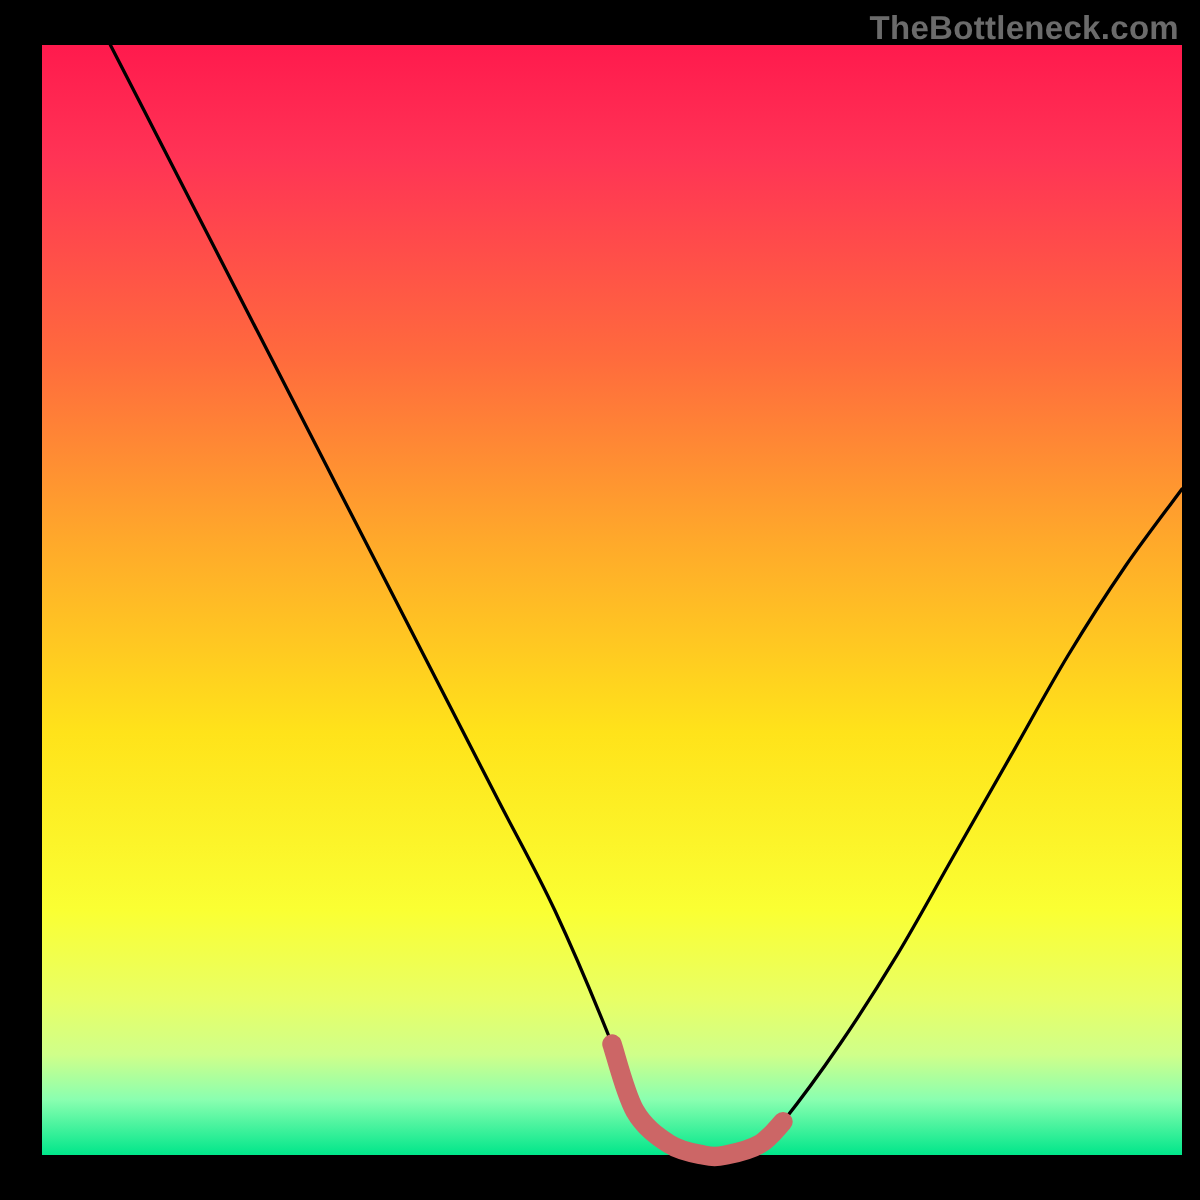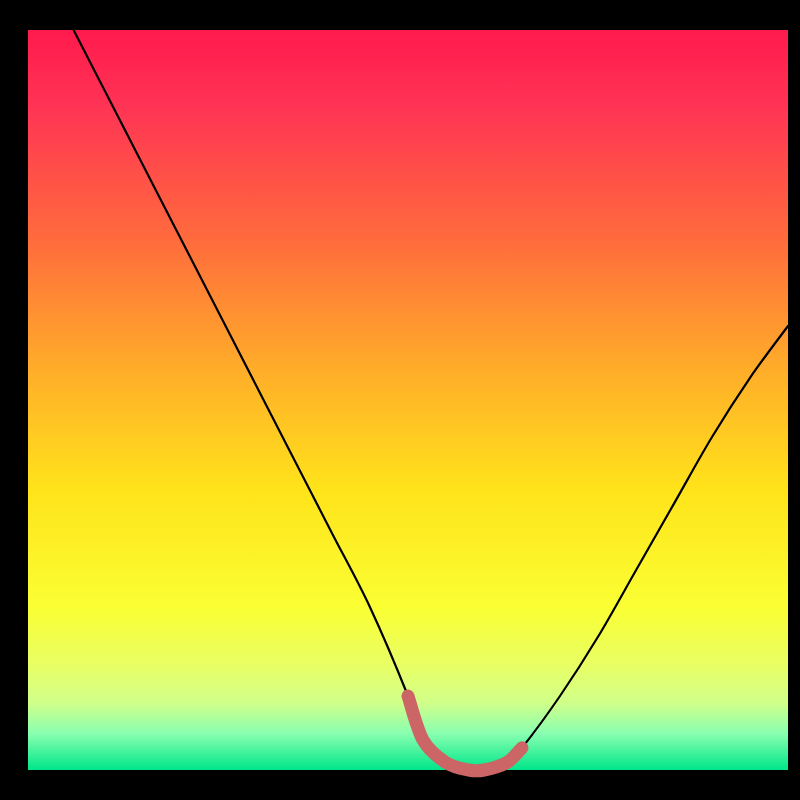--- a/index.html
+++ b/index.html
@@ -54,14 +54,15 @@
         </linearGradient>
   </defs>
 
   <rect id="plot-rect" fill="url(#bg-grad)" x="28" y="30" width="760" height="740"></rect>
 
   <path id="curve-path" fill="none" stroke-width="2.2" stroke-linecap="round" stroke-linejoin="round" d="M 73.6,30 C 78.66666666666666,39.86666666666666 92.6,66.99999999999996 104,89.19999999999996 C 115.4,111.39999999999996 129.33333333333334,138.53333333333336 142,163.20000000000005 C 154.66666666666666,187.86666666666673 167.33333333333334,212.53333333333336 180,237.20000000000002 C 192.66666666666666,261.8666666666667 205.33333333333334,286.5333333333333 218,311.2 C 230.66666666666666,335.8666666666667 243.33333333333334,360.5333333333333 256,385.2 C 268.6666666666667,409.8666666666667 281.3333333333333,434.5333333333334 294,459.20000000000005 C 306.6666666666667,483.8666666666667 319.3333333333333,508.53333333333325 332,533.1999999999999 C 344.6666666666667,557.8666666666666 357.3333333333333,580.0666666666667 370,607.2 C 382.6666666666667,634.3333333333334 399.1333333333333,673.8 408,696 C 416.8666666666667,718.2 416.8666666666667,729.3 423.2,740.4 C 429.5333333333333,751.5 438.4000000000001,757.6666666666667 446.00000000000006,762.6 C 453.6,767.5333333333333 462.46666666666664,768.7666666666667 468.79999999999995,770 C 475.13333333333327,771.2333333333333 477.66666666666663,771.2333333333333 484,770 C 490.33333333333337,768.7666666666667 500.4666666666667,766.3000000000001 506.8,762.6 C 513.1333333333333,758.9 513.1333333333333,758.9 522,747.8 C 530.8666666666667,736.6999999999999 547.3333333333334,714.5 560,696 C 572.6666666666666,677.5 585.3333333333334,657.7666666666668 598,636.8000000000001 C 610.6666666666666,615.8333333333334 623.3333333333334,592.4 636,570.1999999999999 C 648.6666666666666,547.9999999999999 661.3333333333334,525.8 674,503.6 C 686.6666666666666,481.40000000000003 699.3333333333334,457.96666666666675 712,437.00000000000006 C 724.6666666666666,416.03333333333336 737.3333333333334,396.29999999999995 750,377.79999999999995 C 762.6666666666666,359.29999999999995 781.6666666666666,334.6333333333333 788,326" stroke="#000000"></path>
 
   <path id="highlight-path" fill="none" stroke-width="13" stroke-linecap="round" stroke-linejoin="round" d="M 408,696 C 410.5333333333333,703.4 416.8666666666667,729.3 423.2,740.4 C 429.5333333333333,751.5 438.4000000000001,757.6666666666667 446.00000000000006,762.6 C 453.6,767.5333333333333 462.46666666666664,768.7666666666667 468.79999999999995,770 C 475.13333333333327,771.2333333333333 477.66666666666663,771.2333333333333 484,770 C 490.33333333333337,768.7666666666667 500.4666666666667,766.3000000000001 506.8,762.6 C 513.1333333333333,758.9 519.4666666666667,750.2666666666667 522,747.8" stroke="#cc6666"></path>
 </svg>
 
+<div class="watermark">TheBottleneck.com</div>
 
 </div>
 
 </body></html>

